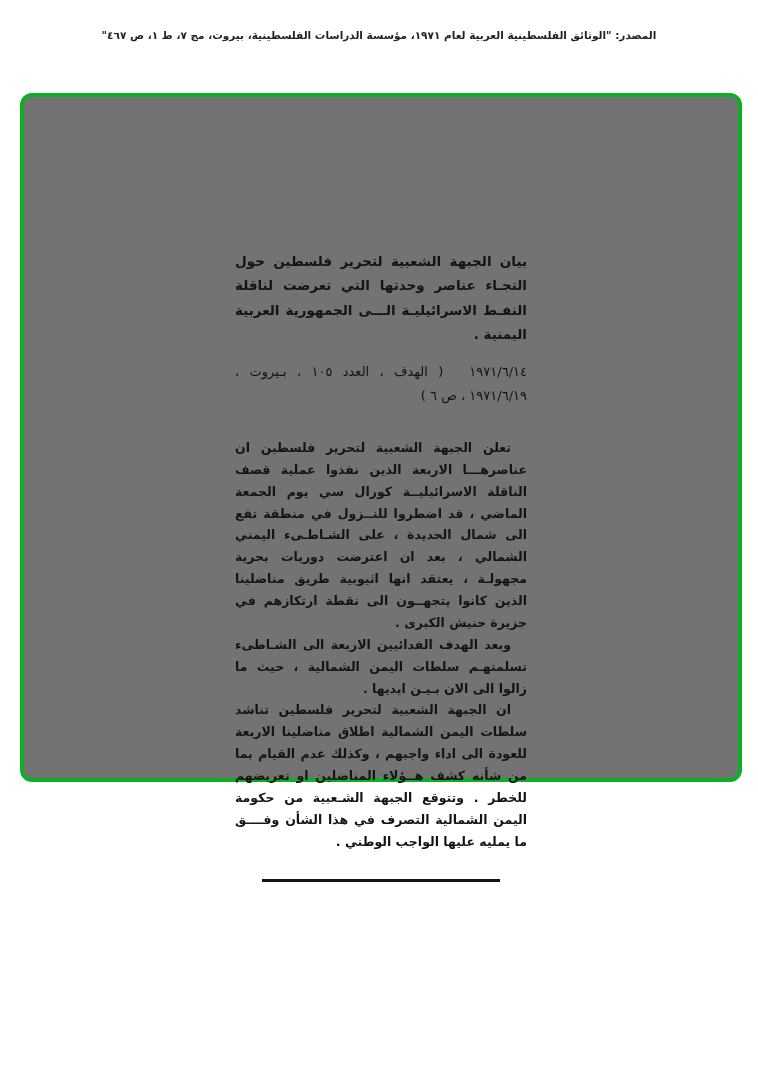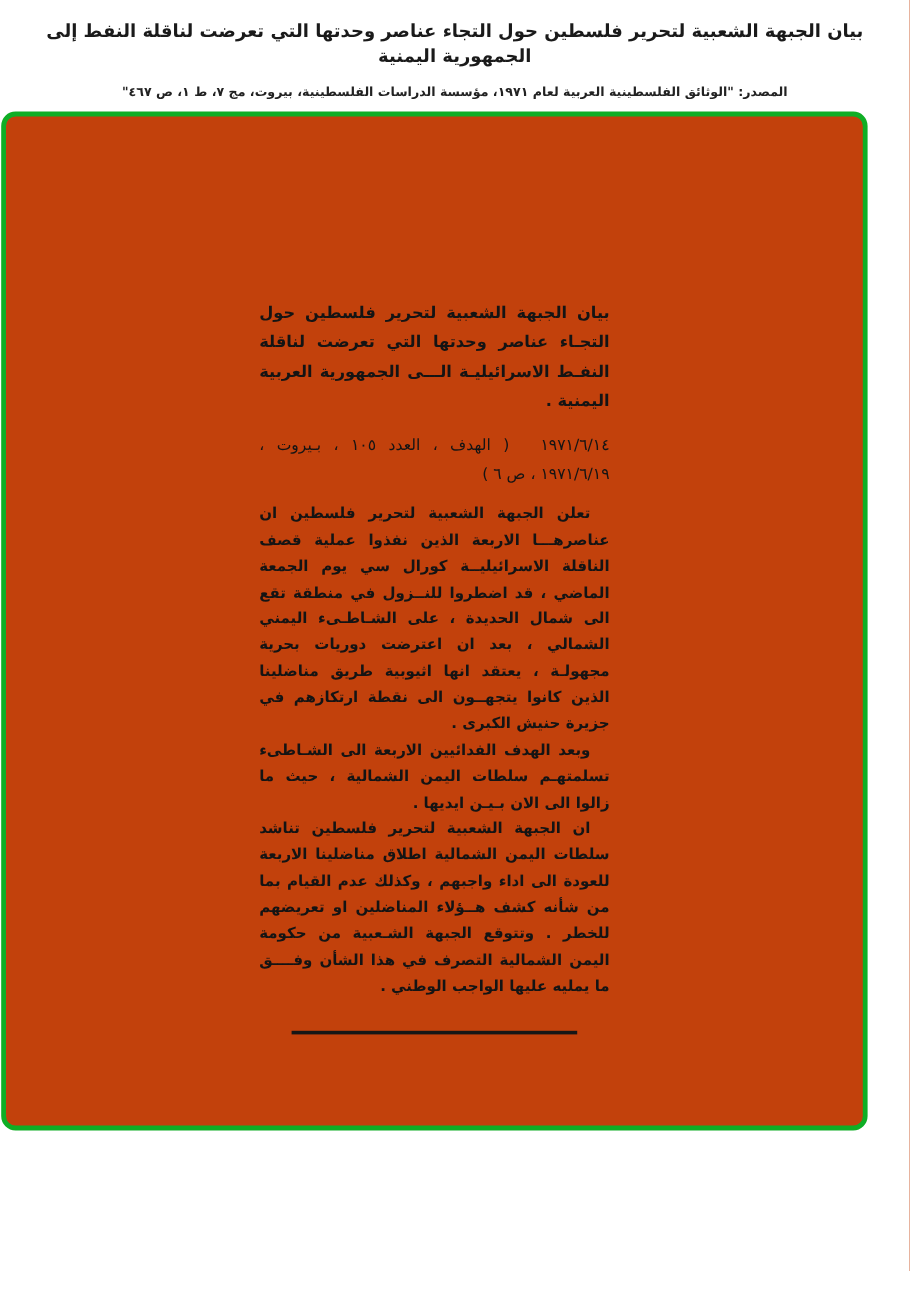--- a/index.html
+++ b/index.html
@@ -27,70 +27,69 @@
     padding: 0 30px;
   }
   .top-header .hdr-source {
     font-weight: bold;
     font-size: 10.5px;
     margin-top: 13px;
     color: #222;
   }
   .frame {
     position: absolute;
-    left: 1px;
+    left: 20px;
     top: 93px;
     width: 722px;
-    height: 849px;
+    height: 689px;
     box-sizing: border-box;
     border: 4px solid var(--frame-green, #0fae25);
     border-radius: 12px;
-    background: #c2410c;
+    background: #737373;
   }
   .doc {
     position: absolute;
     top: 152px;
     left: 50%;
     transform: translateX(-50%);
     width: 292px;
     direction: rtl;
     text-align: justify;
     color: #141414;
   }
   .doc-title {
     font-size: 13.5px;
     font-weight: bold;
     line-height: 1.8;
     margin: 0 0 14px 0;
   }
   .citation {
     font-size: 13px;
     line-height: 1.8;
-    margin: 0 0 10px 0;
+    margin: 0 0 30px 0;
     white-space: pre-wrap;
   }
   .body-para {
     font-size: 12.5px;
     line-height: 1.75;
     margin: 0;
     text-indent: 16px;
     font-weight: bold;
   }
   .end-rule {
     width: 238px;
     height: 0;
     border-top: 3px solid #161616;
     margin: 26px auto 0 auto;
   }
 </style>
 </head>
 <body>
 
 <header class="top-header">
-  <div class="hdr-title">بيان الجبهة الشعبية لتحرير فلسطين حول التجاء عناصر وحدتها التي تعرضت لناقلة النفط إلى الجمهورية اليمنية</div>
   <div class="hdr-source">المصدر: "الوثائق الفلسطينية العربية لعام ١٩٧١، مؤسسة الدراسات الفلسطينية، بيروت، مج ٧، ط ١، ص ٤٦٧"</div>
 </header>
 
 <div class="frame">
   <div class="doc">
     <h1 class="doc-title">بيان الجبهة الشعبية لتحرير فلسطين حول التجـاء عناصر وحدتها التي تعرضت لناقلة النفـط الاسرائيليـة الـــى الجمهورية العربية اليمنية .</h1>
     <p class="citation">١٩٧١/٦/١٤  ( الهدف ، العدد ١٠٥ ، بـيروت ، ١٩٧١/٦/١٩ ، ص ٦ )</p>
     <div id="paragraphs">
         <p class="body-para">تعلن الجبهة الشعبية لتحرير فلسطين ان عناصرهـــا الاربعة الذين نفذوا عملية قصف الناقلة الاسرائيليــة كورال سي يوم الجمعة الماضي ، قد اضطروا للنــزول في منطقة تقع الى شمال الحديدة ، على الشـاطـىء اليمني الشمالي ، بعد ان اعترضت دوريات بحرية مجهولـة ، يعتقد انها اثيوبية طريق مناضلينا الذين كانوا يتجهــون الى نقطة ارتكازهم في جزيرة حنيش الكبرى .</p>
         <p class="body-para">وبعد الهدف الفدائيين الاربعة الى الشـاطىء تسلمتهـم سلطات اليمن الشمالية ، حيث ما زالوا الى الان بـيـن ايديها .</p>

